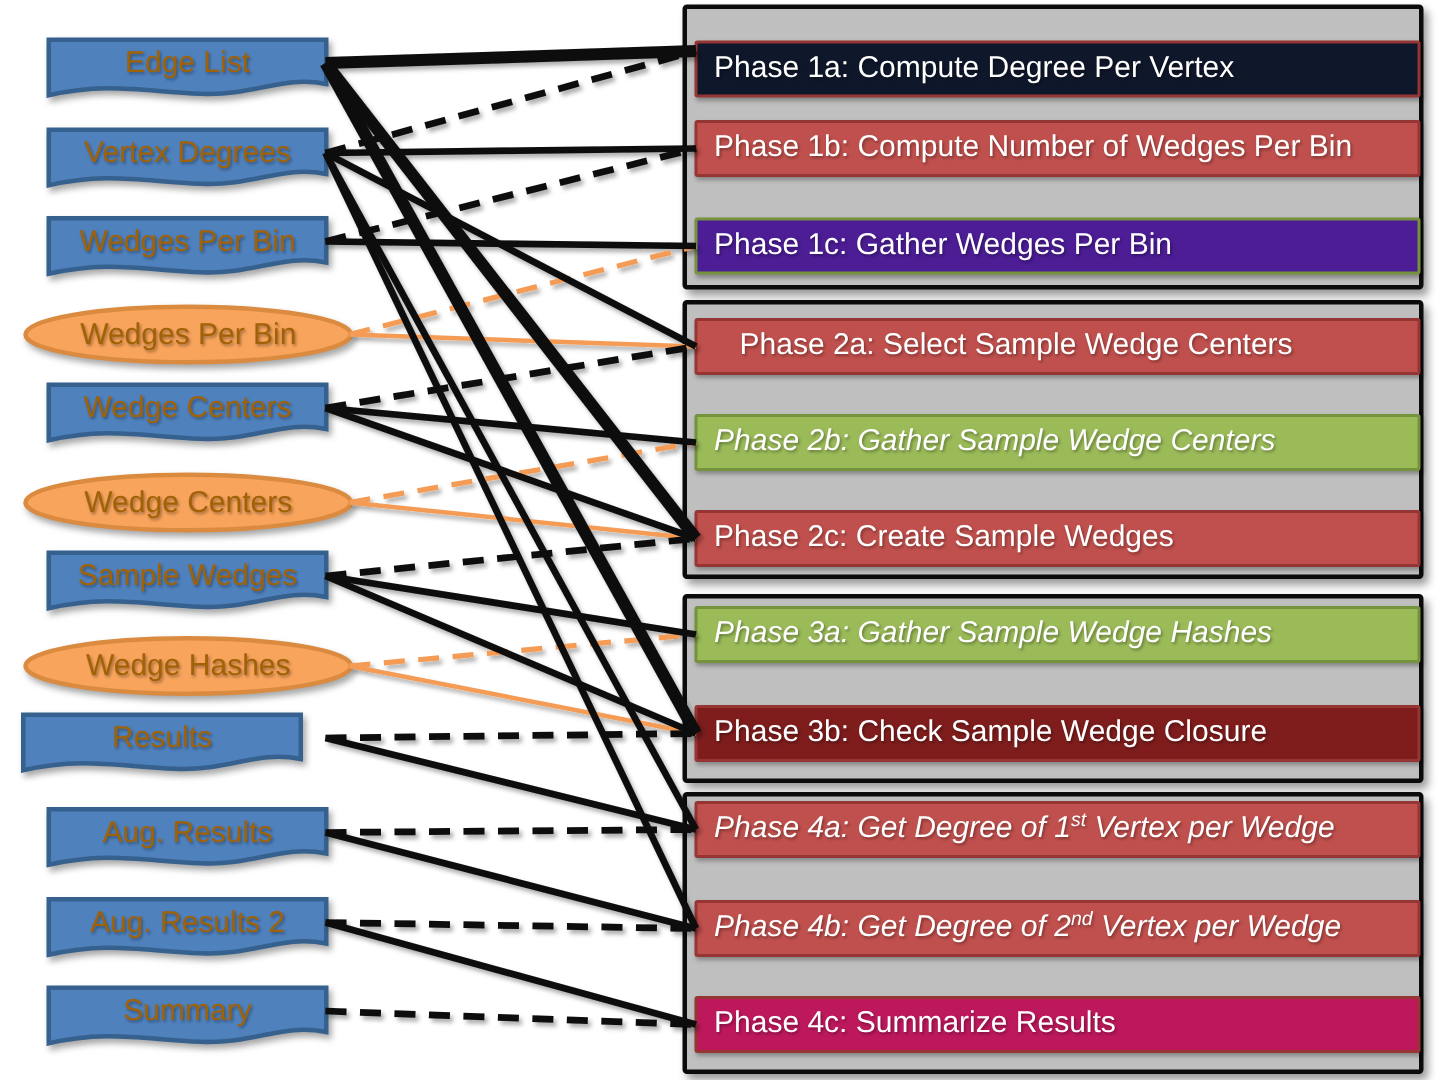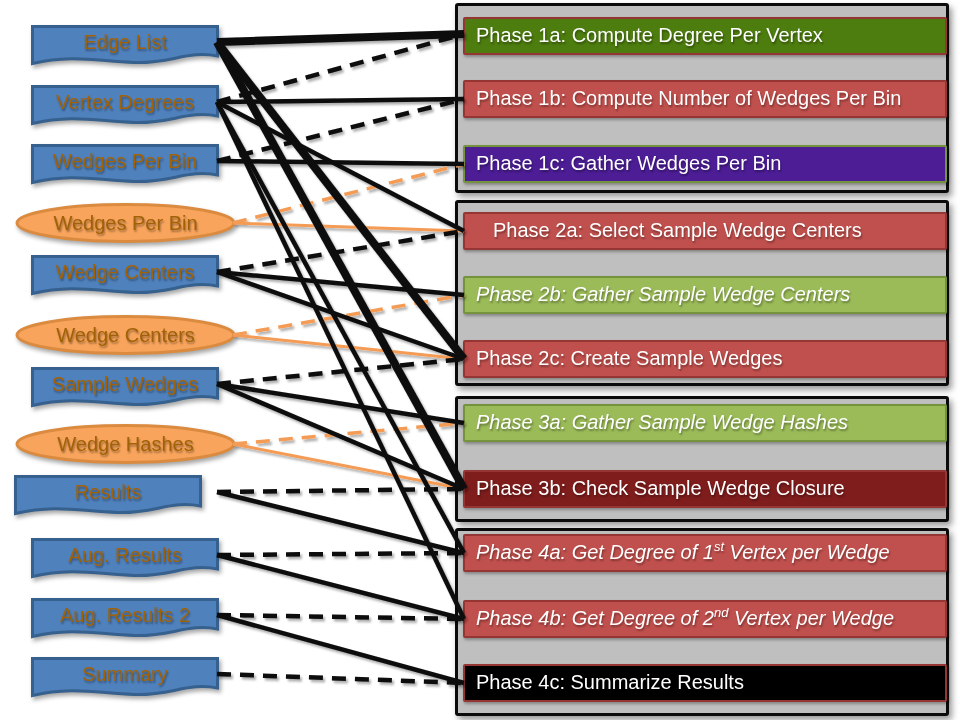--- a/index.html
+++ b/index.html
@@ -25,31 +25,31 @@
 <body>
 
 <div class="slide">
   <div id="groups">
       <div class="group" style="top: 3px; height: 190px; background: rgb(191, 191, 191); border: 3px solid rgb(11, 11, 11);"></div>
       <div class="group" style="top: 200px; height: 186px; background: rgb(191, 191, 191); border: 3px solid rgb(11, 11, 11);"></div>
       <div class="group" style="top: 396px; height: 126px; background: rgb(191, 191, 191); border: 3px solid rgb(11, 11, 11);"></div>
       <div class="group" style="top: 528px; height: 188px; background: rgb(191, 191, 191); border: 3px solid rgb(11, 11, 11);"></div>
     </div>
   <div id="phases">
-      <div class="bar" style="top: 17px; background: #4d7c0f; border: 2.5px solid rgb(150, 54, 52);"><span>Phase 1a: Compute Degree Per Vertex</span></div>
+      <div class="bar" style="top: 27px; background: #0f172a; border: 2.5px solid rgb(150, 54, 52);"><span>Phase 1a: Compute Degree Per Vertex</span></div>
       <div class="bar" style="top: 80px; background: rgb(192, 80, 77); border: 2.5px solid rgb(150, 54, 52);"><span>Phase 1b: Compute Number of Wedges Per Bin</span></div>
       <div class="bar" style="top: 145px; background: #4c1d95; border: 2.5px solid rgb(117, 146, 60);"><span>Phase 1c: Gather Wedges Per Bin</span></div>
       <div class="bar" style="top: 212px; background: rgb(192, 80, 77); border: 2.5px solid rgb(150, 54, 52); padding-left: 28px;"><span>Phase 2a: Select Sample Wedge Centers</span></div>
       <div class="bar it" style="top: 276px; background: rgb(155, 187, 89); border: 2.5px solid rgb(117, 146, 60);"><span>Phase 2b: Gather Sample Wedge Centers</span></div>
       <div class="bar" style="top: 340px; background: rgb(192, 80, 77); border: 2.5px solid rgb(150, 54, 52);"><span>Phase 2c: Create Sample Wedges</span></div>
       <div class="bar it" style="top: 404px; background: rgb(155, 187, 89); border: 2.5px solid rgb(117, 146, 60);"><span>Phase 3a: Gather Sample Wedge Hashes</span></div>
       <div class="bar" style="top: 470px; background: #7f1d1d; border: 2.5px solid rgb(150, 54, 52);"><span>Phase 3b: Check Sample Wedge Closure</span></div>
       <div class="bar it" style="top: 534px; background: rgb(192, 80, 77); border: 2.5px solid rgb(150, 54, 52);"><span>Phase 4a: Get Degree of 1</span><sup>st</sup><span> Vertex per Wedge</span></div>
       <div class="bar it" style="top: 600px; background: rgb(192, 80, 77); border: 2.5px solid rgb(150, 54, 52);"><span>Phase 4b: Get Degree of 2</span><sup>nd</sup><span> Vertex per Wedge</span></div>
-      <div class="bar" style="top: 664px; background: #000000; border: 2.5px solid rgb(150, 54, 52);"><span>Phase 4c: Summarize Results</span></div>
+      <div class="bar" style="top: 664px; background: #be185d; border: 2.5px solid rgb(150, 54, 52);"><span>Phase 4c: Summarize Results</span></div>
     </div>
   <div id="nodes">
       <div class="node doc" style="left: 30px; top: 24px; width: 190px; height: 48px;">
         <svg width="190" height="48">
           <path d="M2.5,2.5 H187.5 V32 C158,26 140,40 104,38.5 C66,37 42,30.5 2.5,39.5 Z" fill="#4F81BD" stroke="#36618E" stroke-width="3"></path>
         </svg>
         <div class="nlabel">Edge List</div>
       </div>
       <div class="node doc" style="left: 30px; top: 84px; width: 190px; height: 48px;">
         <svg width="190" height="48">

